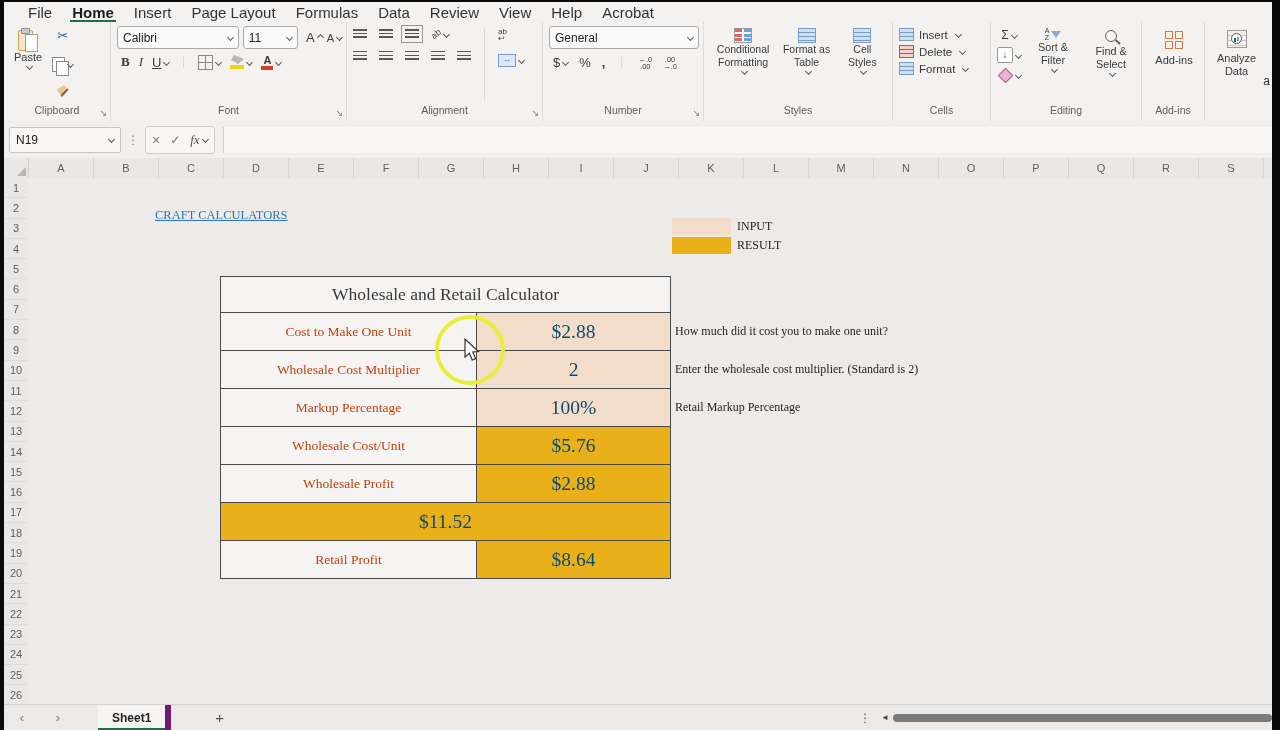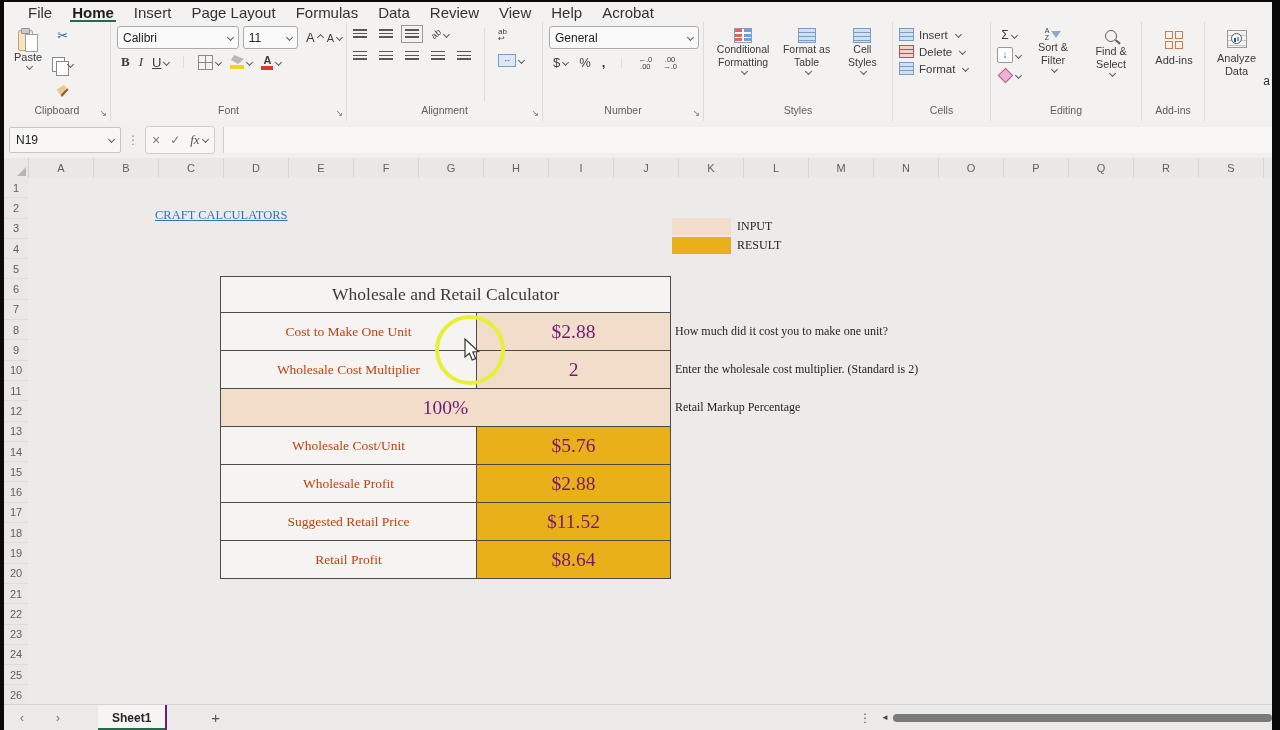--- a/index.html
+++ b/index.html
@@ -106,32 +106,32 @@
   .leg-sw{width:59px;height:17px;flex:none;}
   .leg-tx{font-size:12px;color:#1f1f1f;margin-left:6px;}
 
   .calc{position:absolute;left:192px;top:98px;width:449px;border:1.5px solid #4a4a4a;background:#f6f4f3;}
   .calc-title{height:35px;border-bottom:1px solid #4a4a4a;display:flex;align-items:center;justify-content:center;
         font-size:17.5px;color:#3a3a3a;}
   .calc-row{position:relative;display:flex;height:37px;border-bottom:1px solid #4a4a4a;}
   .calc-row:last-child{border-bottom:none;}
   .calc-lab{width:255px;flex:none;display:flex;align-items:center;justify-content:center;font-size:13.5px;color:#c2410c;
         border-right:1px solid #4a4a4a;background:#f6f4f3;}
-  .calc-val{flex:1;display:flex;align-items:center;justify-content:center;font-size:19.5px;color:#701a75;}
+  .calc-val{flex:1;display:flex;align-items:center;justify-content:center;font-size:19.5px;color:#0c4a6e;}
   .calc-note{position:absolute;left:454px;top:0;height:100%;display:flex;align-items:center;font-size:12px;color:#1f1f1f;white-space:nowrap;}
 
   .ring{position:absolute;left:407px;top:137px;width:62px;height:62px;border:4px solid #e7ef36;border-radius:50%;z-index:30;}
   .cursor{position:absolute;left:433px;top:160px;z-index:31;}
 
   
   .bbar{position:absolute;left:4px;right:8px;bottom:0;height:25px;background:#eceae9;border-top:1px solid #d5d3d2;
         display:flex;align-items:center;font-size:12px;color:#555;}
   .navarr{width:36px;text-align:center;font-size:13px;color:#777;}
   .sheettab{margin-left:22px;height:100%;padding:0 14px;background:#f7f5f4;display:flex;align-items:center;
-        font-weight:bold;color:#262626;position:relative;border-right:2px solid #701a75;}
+        font-weight:bold;color:#262626;position:relative;border-right:6px solid #701a75;}
   .sheettab::after{content:"";position:absolute;left:0;right:0;bottom:0;height:2.5px;background:#1b7044;}
   .addsheet{margin-left:44px;font-size:15px;color:#555;}
   .hscroll{position:absolute;right:0;top:0;bottom:0;left:855px;display:flex;align-items:center;}
   .hgrip{color:#555;font-size:12px;margin-right:10px;}
   .harr{font-size:8px;color:#444;margin-right:4px;}
   .hthumb{height:8px;border-radius:4px;background:#7a7a7a;flex:1;}
 </style>
 </head>
 <body>
 
@@ -492,33 +492,33 @@
             <div class="calc-lab">Cost to Make One Unit</div>
             <div class="calc-val" style="background: rgb(242, 220, 202);">$2.88</div>
             <div class="calc-note">How much did it cost you to make one unit?</div>
           </div>
           <div class="calc-row">
             <div class="calc-lab">Wholesale Cost Multiplier</div>
             <div class="calc-val" style="background: rgb(242, 220, 202);">2</div>
             <div class="calc-note">Enter the wholesale cost multiplier. (Standard is 2)</div>
           </div>
           <div class="calc-row">
+            <div class="calc-lab">Markup Percentage</div>
             <div class="calc-val" style="background: rgb(242, 220, 202);">100%</div>
             <div class="calc-note">Retail Markup Percentage</div>
           </div>
           <div class="calc-row">
             <div class="calc-lab">Wholesale Cost/Unit</div>
             <div class="calc-val" style="background: rgb(234, 176, 25);">$5.76</div>
           </div>
           <div class="calc-row">
             <div class="calc-lab">Wholesale Profit</div>
             <div class="calc-val" style="background: rgb(234, 176, 25);">$2.88</div>
           </div>
           <div class="calc-row">
-            <div class="calc-lab">Suggested Retail Price</div>
             <div class="calc-val" style="background: rgb(234, 176, 25);">$11.52</div>
           </div>
           <div class="calc-row">
             <div class="calc-lab">Retail Profit</div>
             <div class="calc-val" style="background: rgb(234, 176, 25);">$8.64</div>
           </div>
         </div>
     </div>
 
     <div class="ring"></div>

